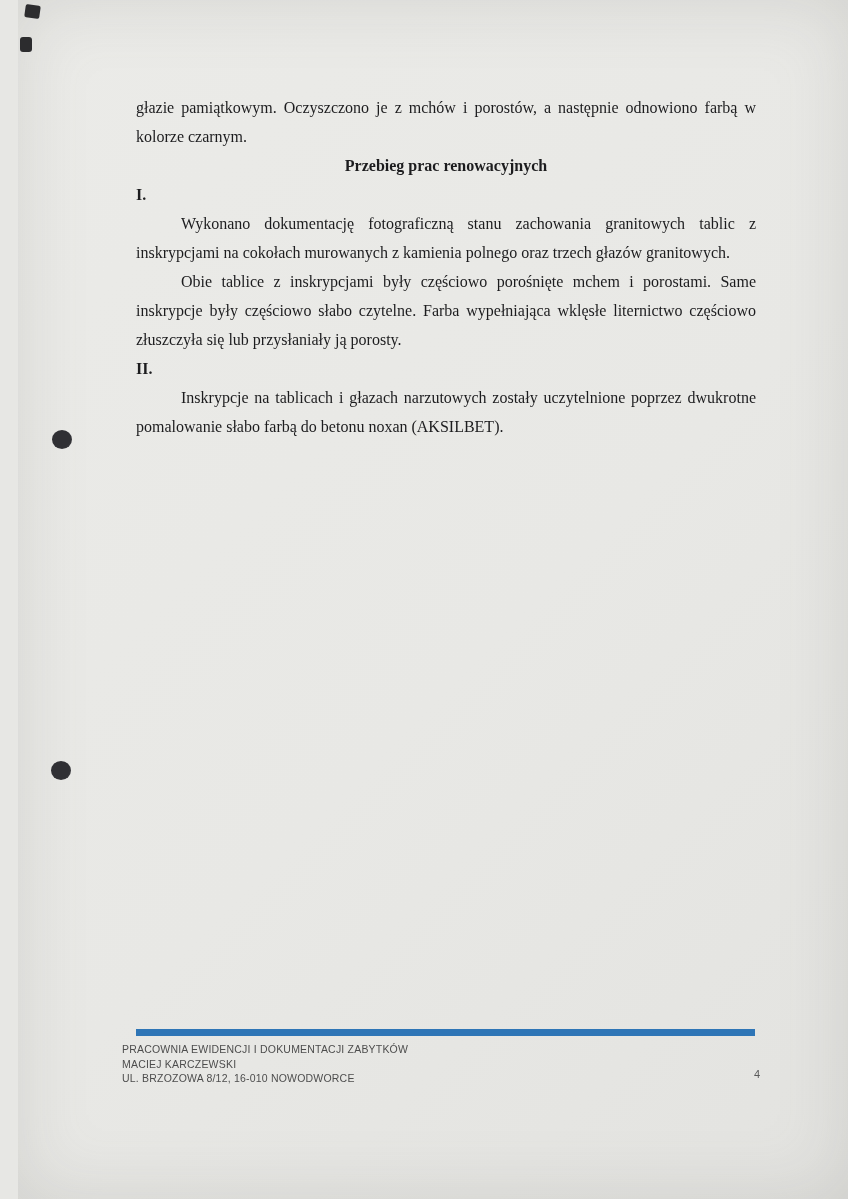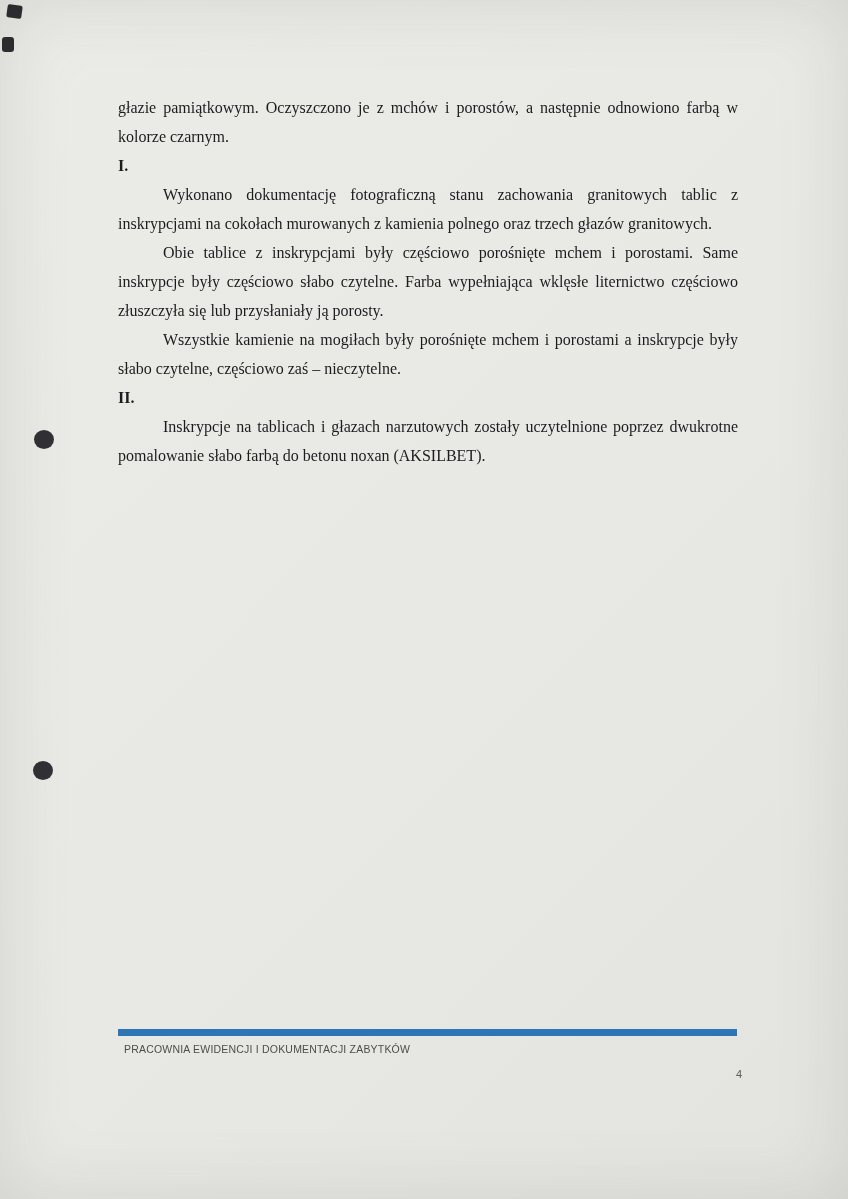--- a/index.html
+++ b/index.html
@@ -11,20 +11,21 @@
     height: 1199px;
     position: relative;
     overflow: hidden;
     background: #e7e7e4;
   }
   .page {
     position: absolute;
     inset: 0;
     background: linear-gradient(135deg, #ebebe8 0%, #e8e8e5 55%, #e3e3e0 100%);
     box-shadow: inset 0 0 70px rgba(110,110,105,0.18);
+    margin-left: 18px;
   }
 
   
   .artifact {
     position: absolute;
     background: #2c2c2e;
   }
   .artifact-1 { left: 7px; top: 5px; width: 15px; height: 13px; border-radius: 2px; transform: rotate(8deg); }
   .artifact-2 { left: 2px; top: 37px; width: 12px; height: 15px; border-radius: 3px; }
   .hole {
@@ -65,21 +66,21 @@
   .footer-bar {
     position: absolute;
     left: 118px;
     top: 1029px;
     width: 619px;
     height: 7px;
     background: #2e75b6;
   }
   .footer-text {
     position: absolute;
-    left: 124px;
+    left: 104px;
     top: 1042px;
     font-family: "Liberation Sans", sans-serif;
     font-size: 10.5px;
     line-height: 14.7px;
     color: #4d4d4d;
     letter-spacing: 0.2px;
   }
   .page-number {
     position: absolute;
     left: 722px;
@@ -96,32 +97,34 @@
 
 <div class="page">
 
   <div class="artifact artifact-1"></div>
   <div class="artifact artifact-2"></div>
   <div class="hole hole-1"></div>
   <div class="hole hole-2"></div>
 
   <div class="content">
     <p class="no-indent">głazie pamiątkowym. Oczyszczono je z mchów i porostów, a następnie odnowiono farbą w kolorze czarnym.</p>
+    <p class="heading">Przebieg prac renowacyjnych</p>
 
     <p class="roman">I.</p>
     <p class="par">Wykonano dokumentację fotograficzną stanu zachowania granitowych tablic z inskrypcjami na cokołach murowanych z kamienia polnego oraz trzech głazów granitowych.</p>
     <p class="par">Obie tablice z inskrypcjami były częściowo porośnięte mchem i porostami. Same inskrypcje były częściowo słabo czytelne. Farba wypełniająca wklęsłe liternictwo częściowo złuszczyła się lub przysłaniały ją porosty.</p>
-    <p class="par">Wszystkie kamienie na mogiłach były porośnięte mchem i porostami a inskrypcje były słabo czytelne, częściowo zaś – nieczytelne.</p>
 
     <p class="roman">II.</p>
 
     <p class="par">Inskrypcje na tablicach i głazach narzutowych zostały uczytelnione poprzez dwukrotne pomalowanie słabo farbą do betonu noxan (AKSILBET).</p>
   </div>
 
   <div class="footer-bar"></div>
 
   <div class="footer-text">
     <div>PRACOWNIA EWIDENCJI I DOKUMENTACJI ZABYTKÓW</div>
+    <div>MACIEJ KARCZEWSKI</div>
+    <div>UL. BRZOZOWA 8/12, 16-010 NOWODWORCE</div>
   </div>
 
   <div class="page-number">4</div>
 
 </div>
 
 </body></html>

